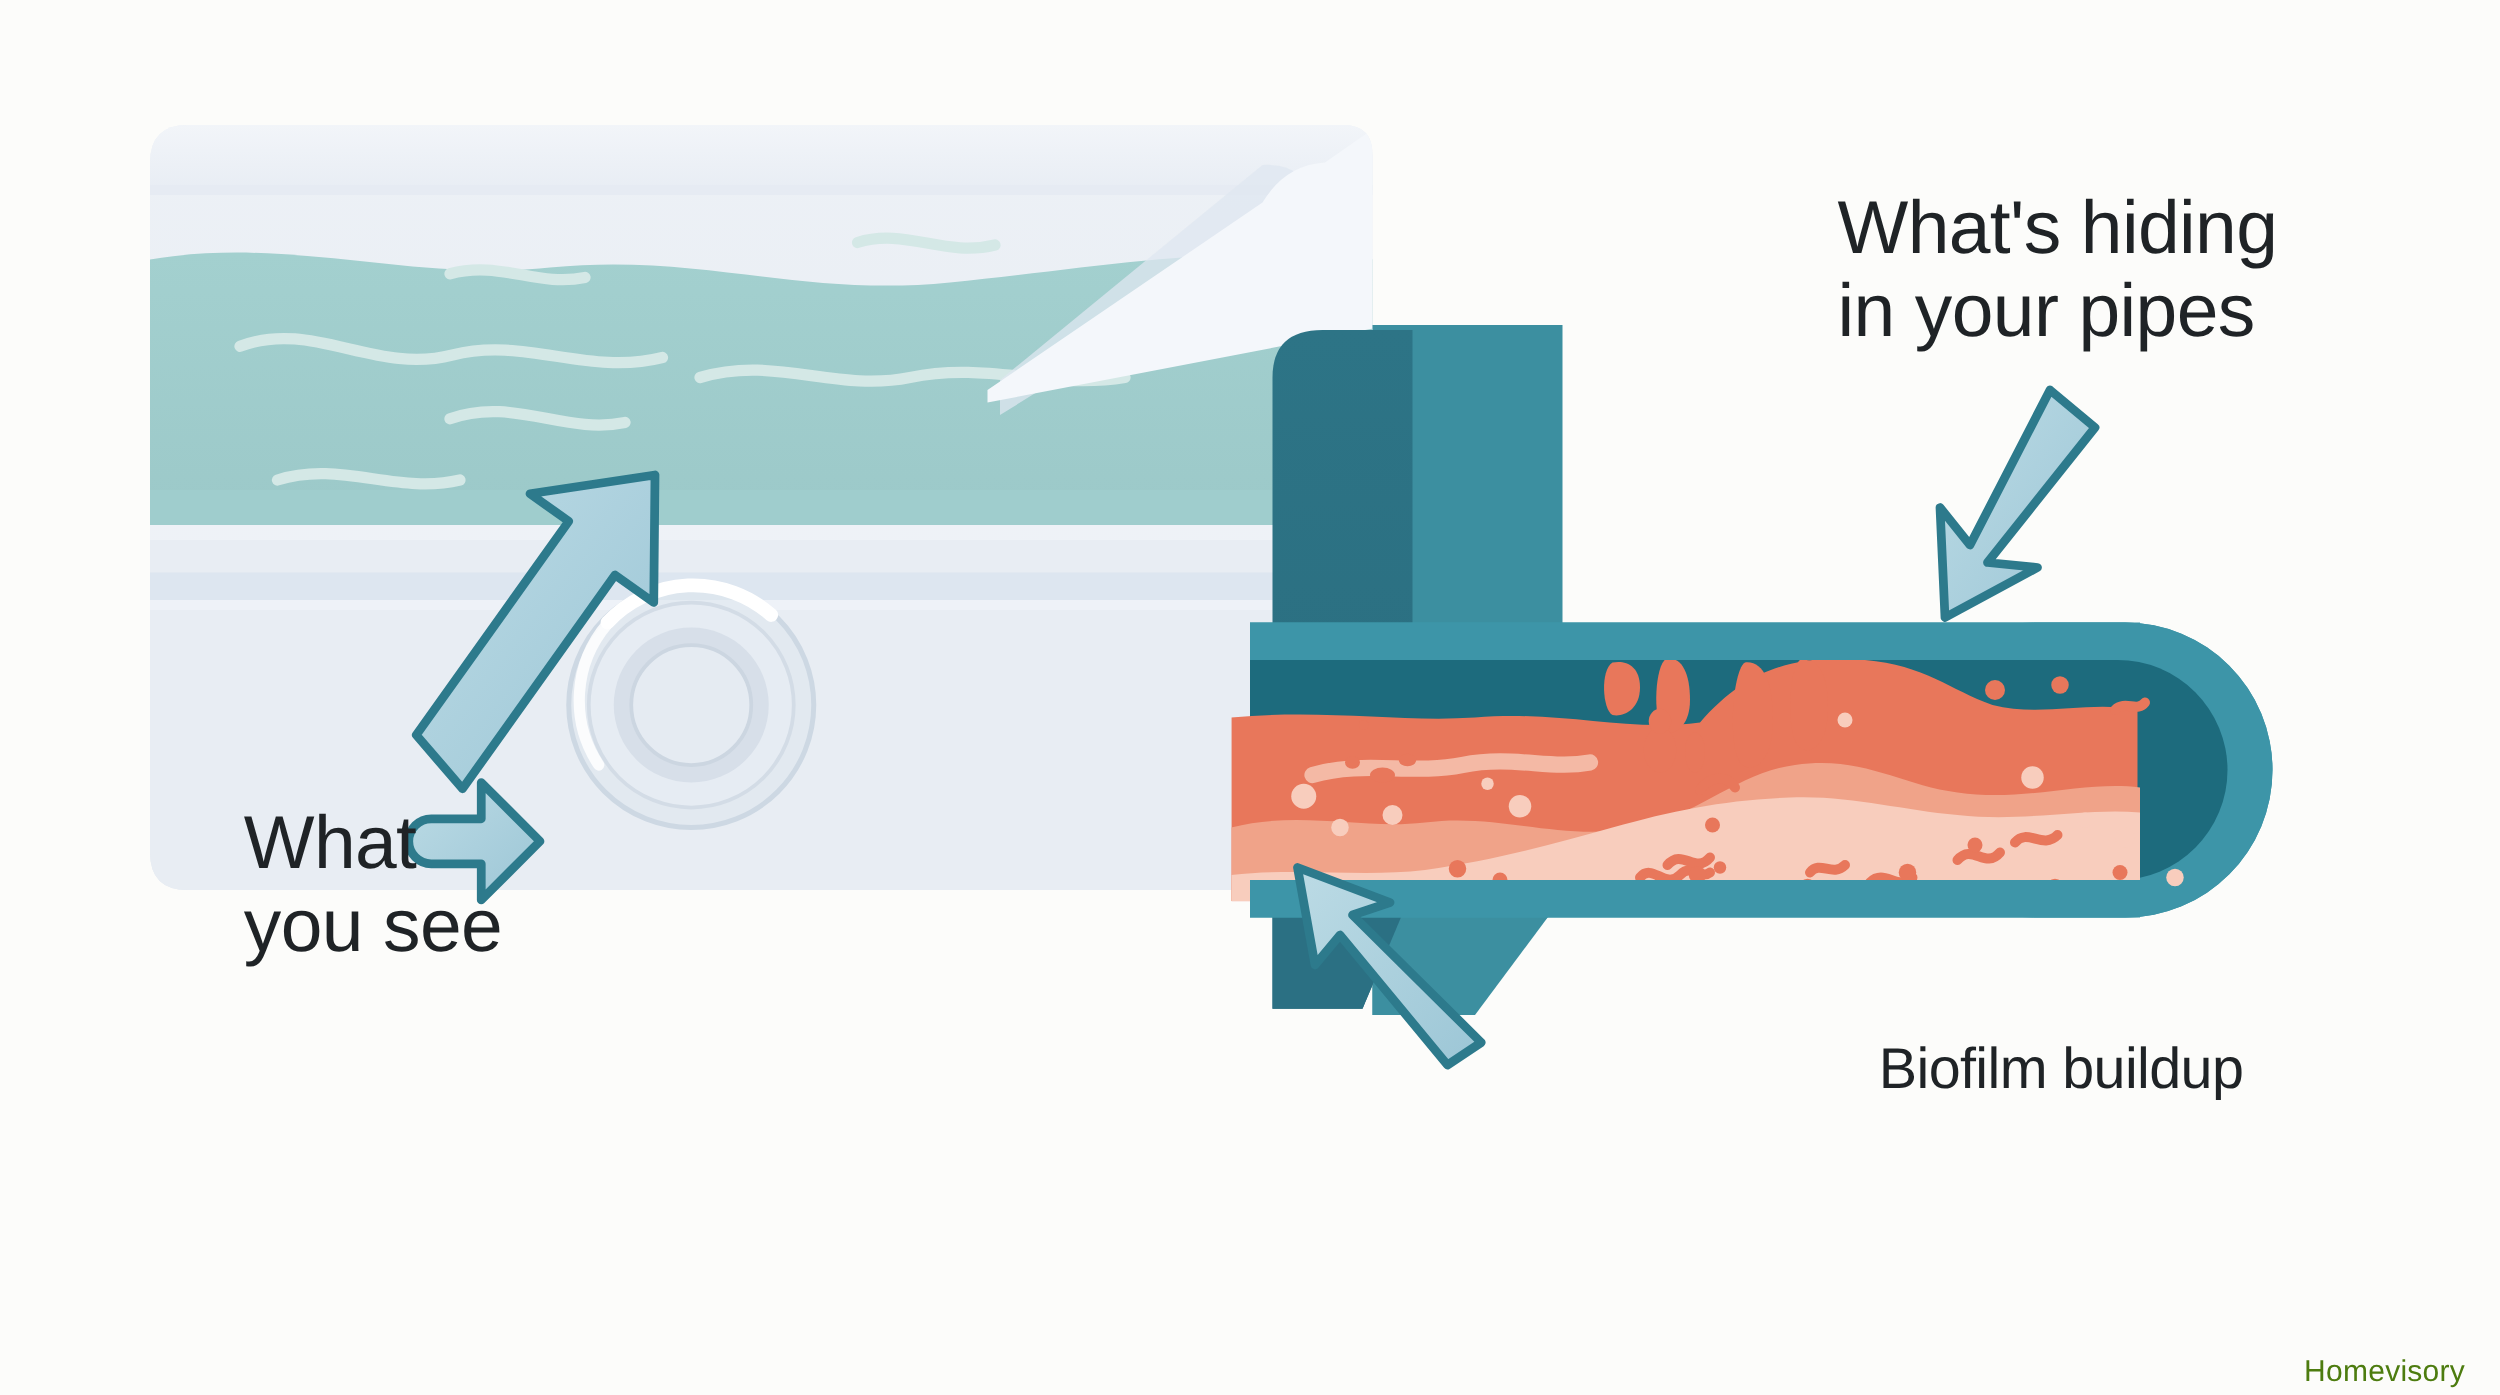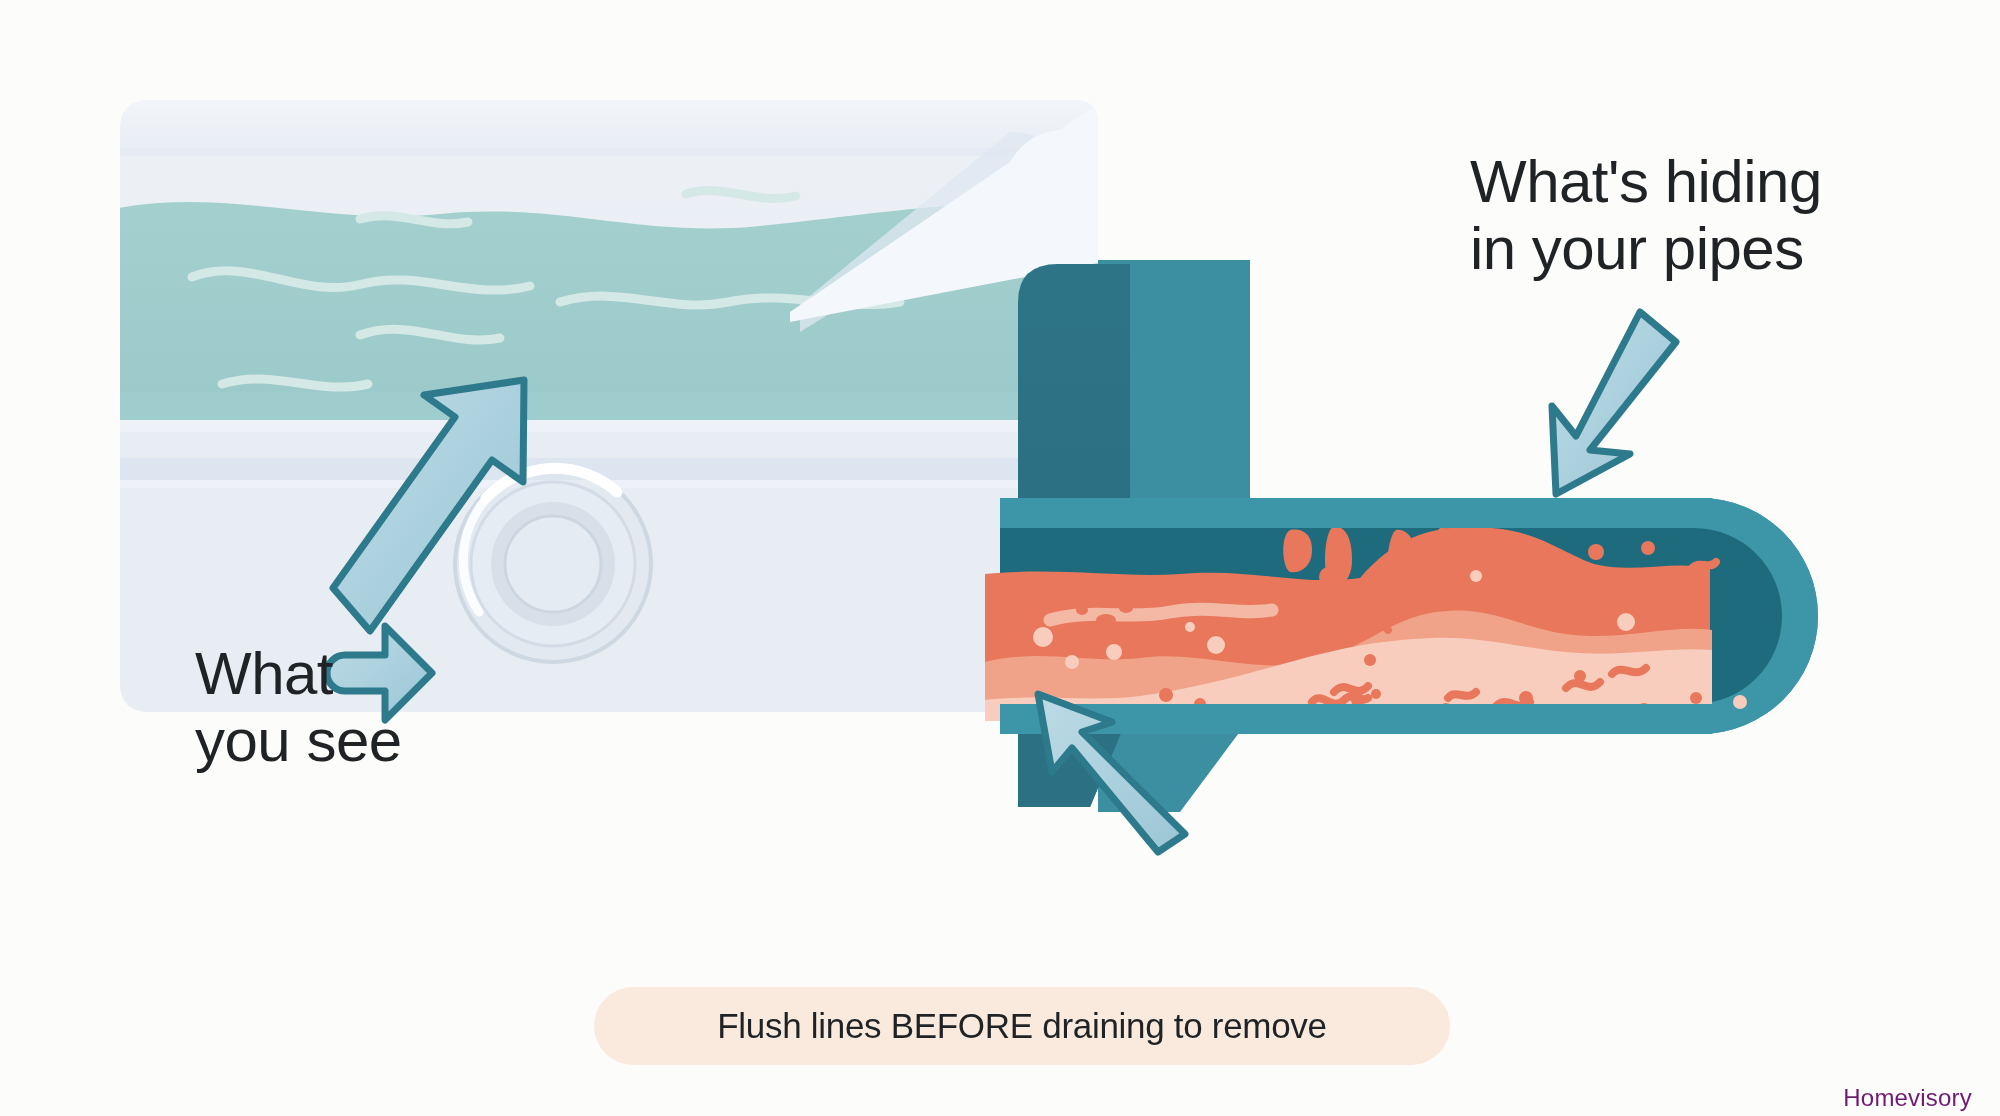--- a/index.html
+++ b/index.html
@@ -52,21 +52,21 @@
   }
   #caption-text {
     font-size: 35px;
     color: #1f2326;
     letter-spacing: -0.3px;
   }
   #watermark {
     position: absolute;
     right: 28px; bottom: 16px;
     font-size: 24px;
-    color: #701a75;
+    color: #4d7c0f;
     letter-spacing: 0.2px;
   }
 </style>
 </head>
 <body>
 
 <div id="stage">
 
   <svg id="scene" viewBox="0 0 2000 1116" xmlns="http://www.w3.org/2000/svg">
     <defs>
@@ -305,20 +305,18 @@
                Z" fill="url(#gradArrow)" stroke="#2d7a8c" stroke-width="7" stroke-linejoin="round"></path>
     </g>
   </svg>
 
   <div class="label" id="label-hiding">What's hiding
 in your pipes</div>
 
   <div class="label" id="label-yousee">What
 you see</div>
 
-
-  <div id="caption-pill">
-    <span id="caption-text">Flush lines BEFORE draining to remove</span>
-  </div>
+  <div class="label" id="label-biofilm">Biofilm buildup</div>
+
 
   <div id="watermark">Homevisory</div>
 
 </div>
 
 </body></html>

